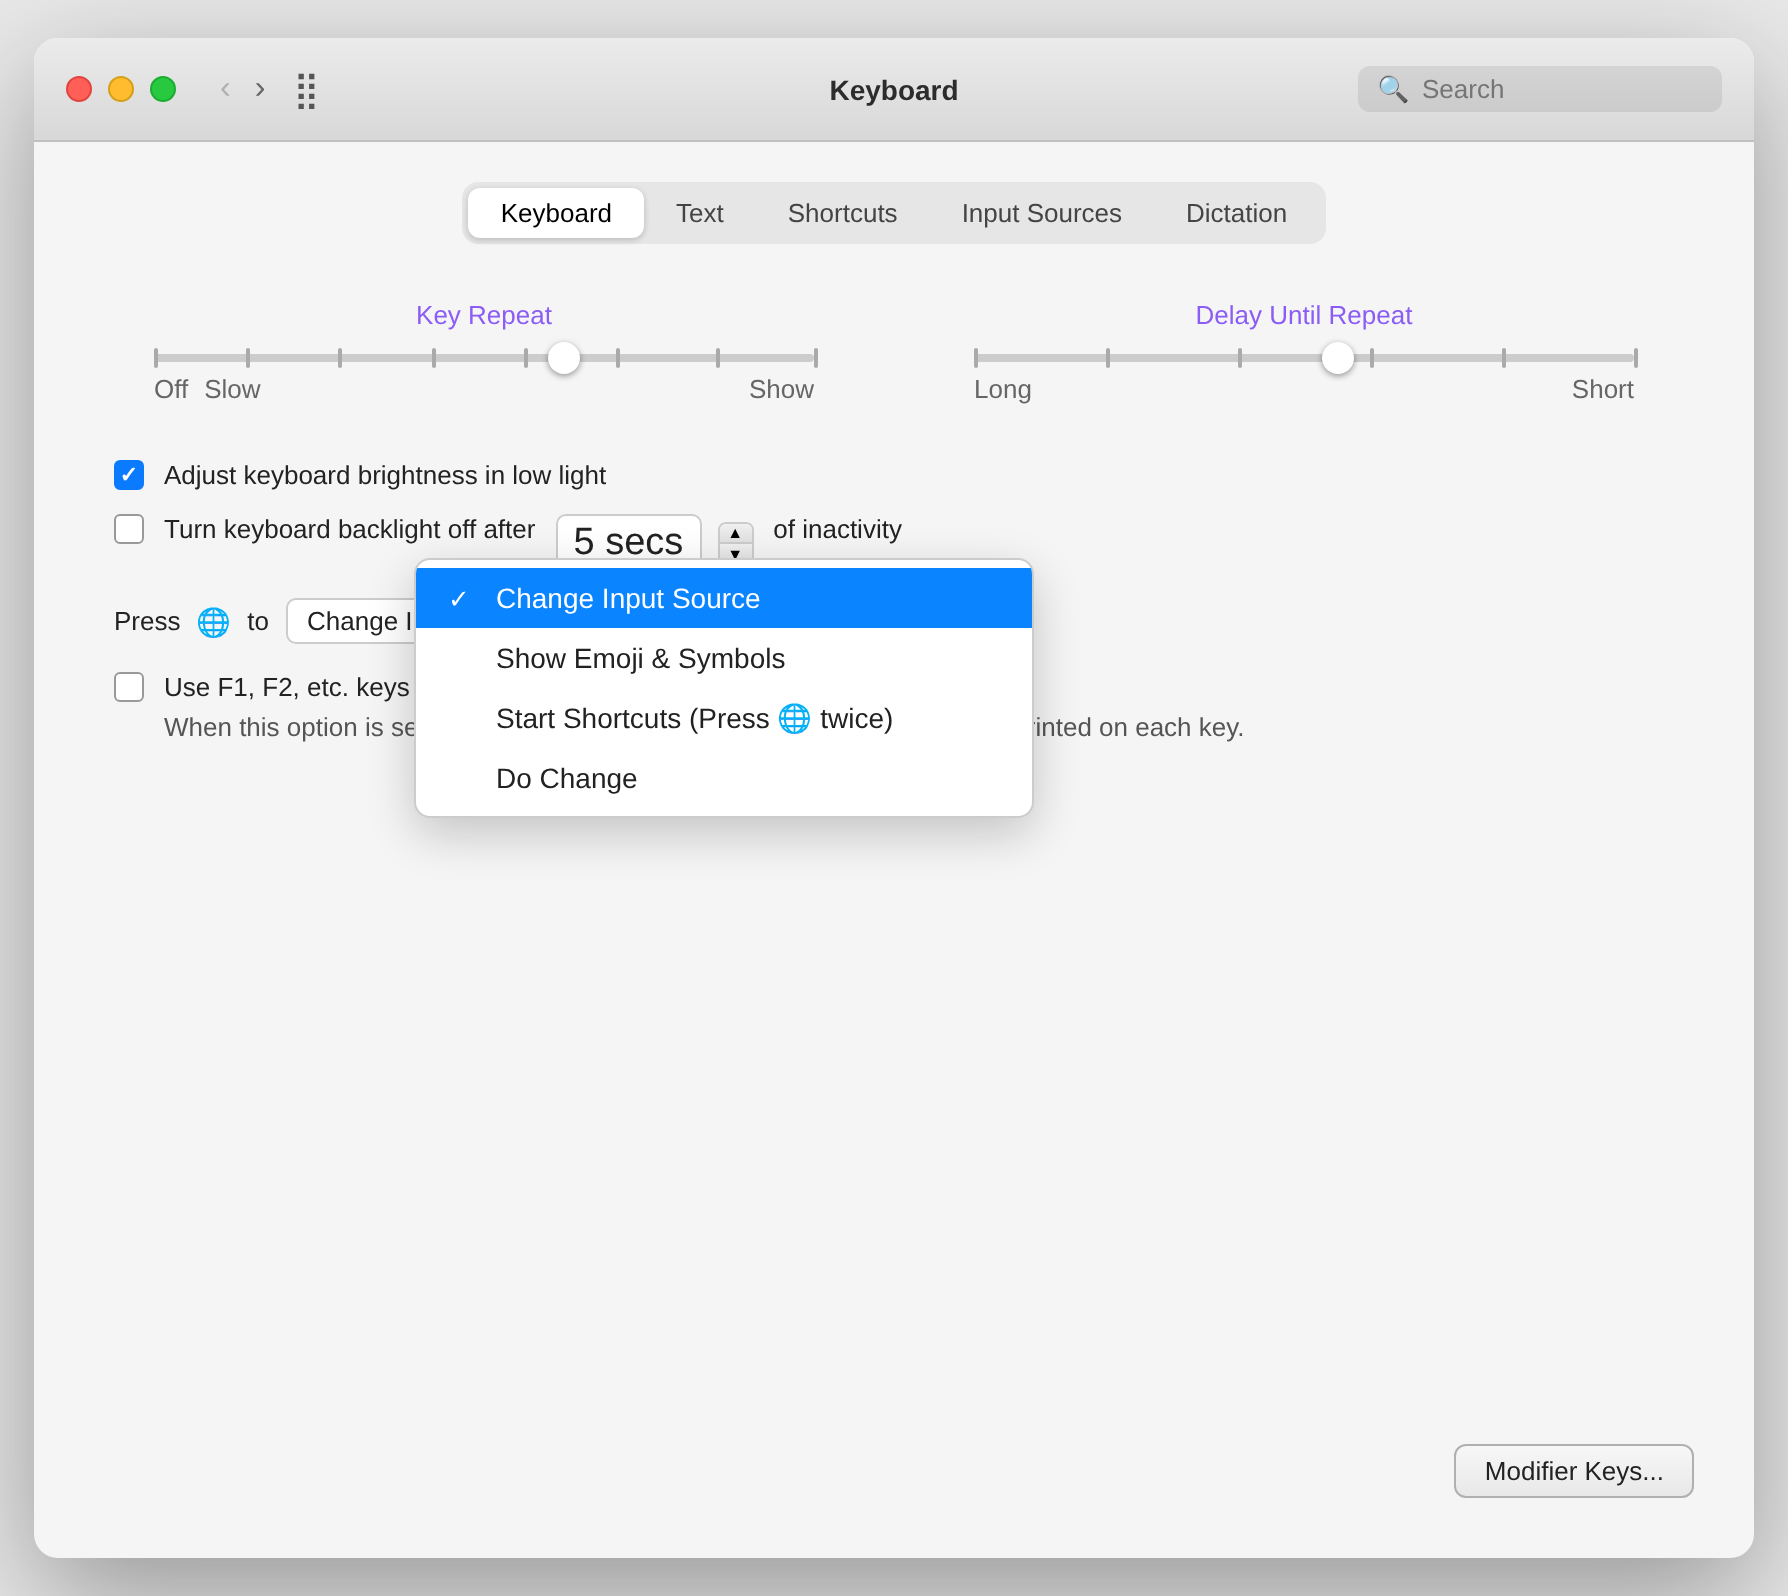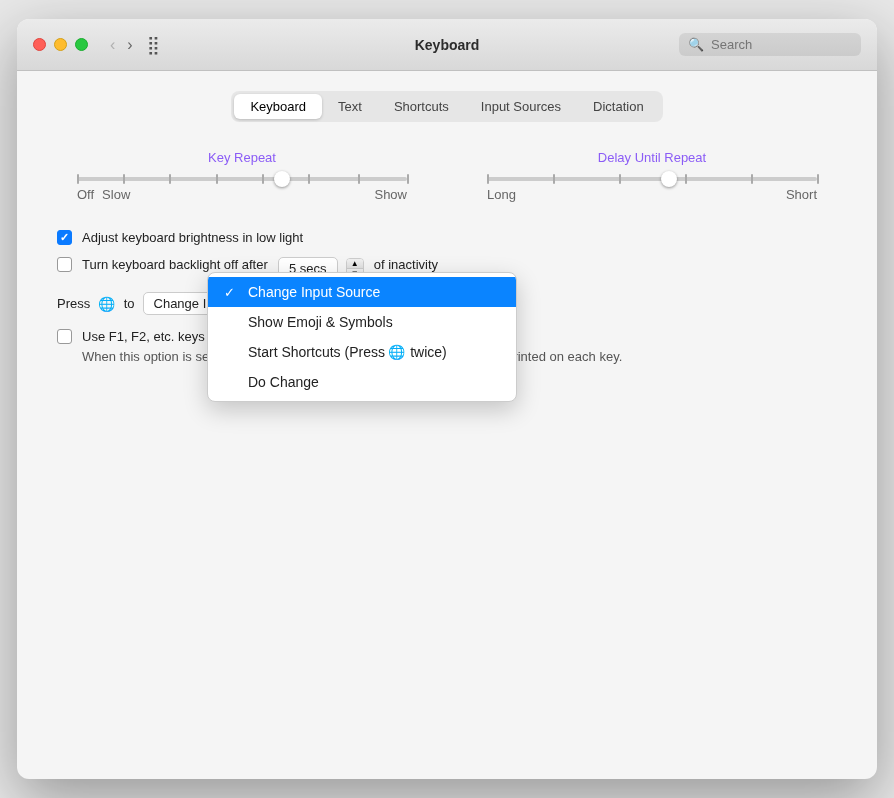--- a/index.html
+++ b/index.html
@@ -213,21 +213,21 @@
     .stepper-row {
       display: flex;
       align-items: center;
       gap: 8px;
     }
     .stepper-box {
       background: white;
       border: 1px solid #ccc;
       border-radius: 5px;
       padding: 3px 8px;
-      font-size: 13px;
+      font-size: 19px;
       min-width: 60px;
       text-align: center;
     }
     .stepper-arrows {
       display: flex;
       flex-direction: column;
       background: white;
       border: 1px solid #ccc;
       border-radius: 4px;
       overflow: hidden;
@@ -493,15 +493,18 @@
     </div>
 
     <div class="f1-section">
       <div class="f1-row">
         <div class="checkbox"></div>
         <span>Use F1, F2, etc. keys as standard function keys</span>
       </div>
       <div class="f1-description">When this option is selected, press the Fn key to use the special features printed on each key.</div>
     </div>
 
+    <div class="bottom-buttons">
+      <button class="btn">Modifier Keys...</button>
+    </div>
   </div>
 
 </div>
 
 </body></html>

